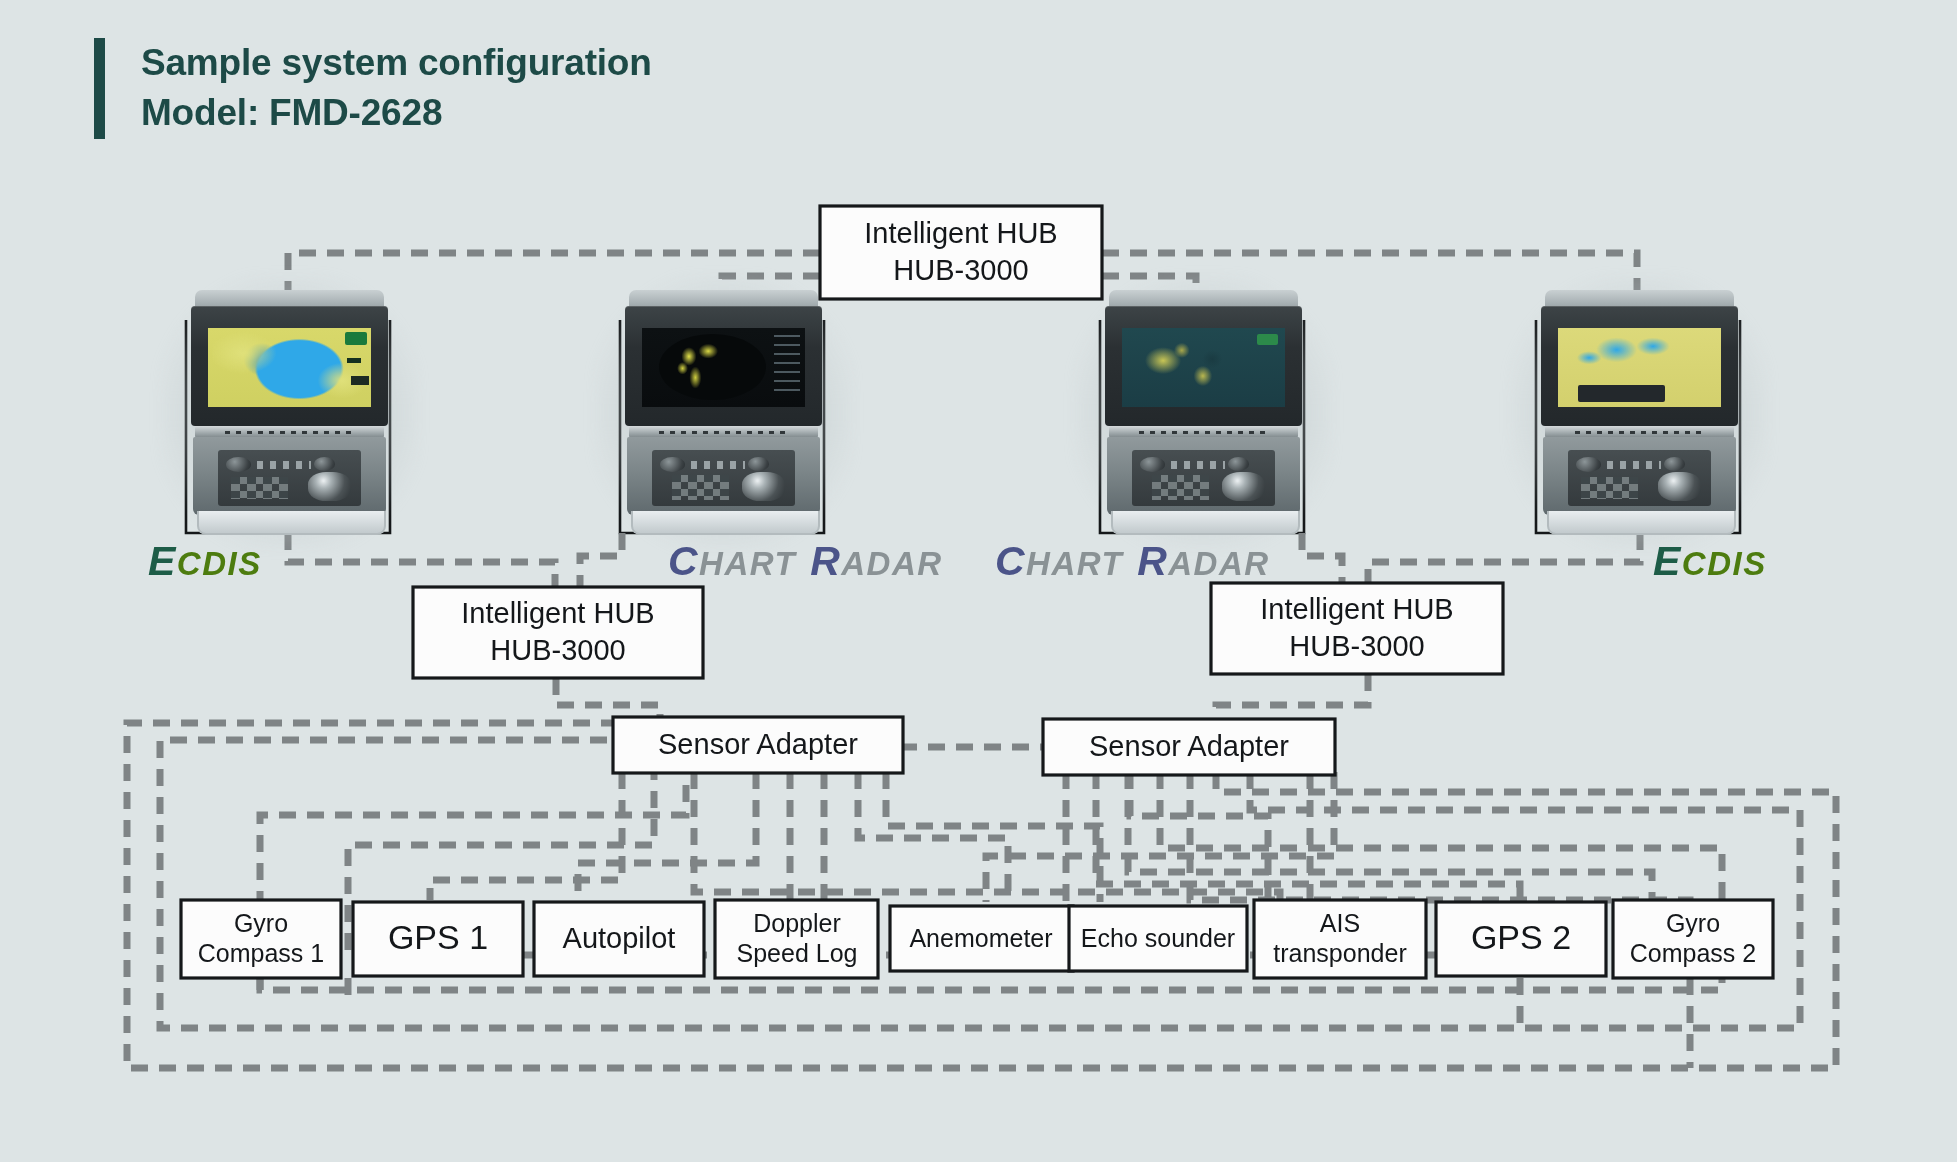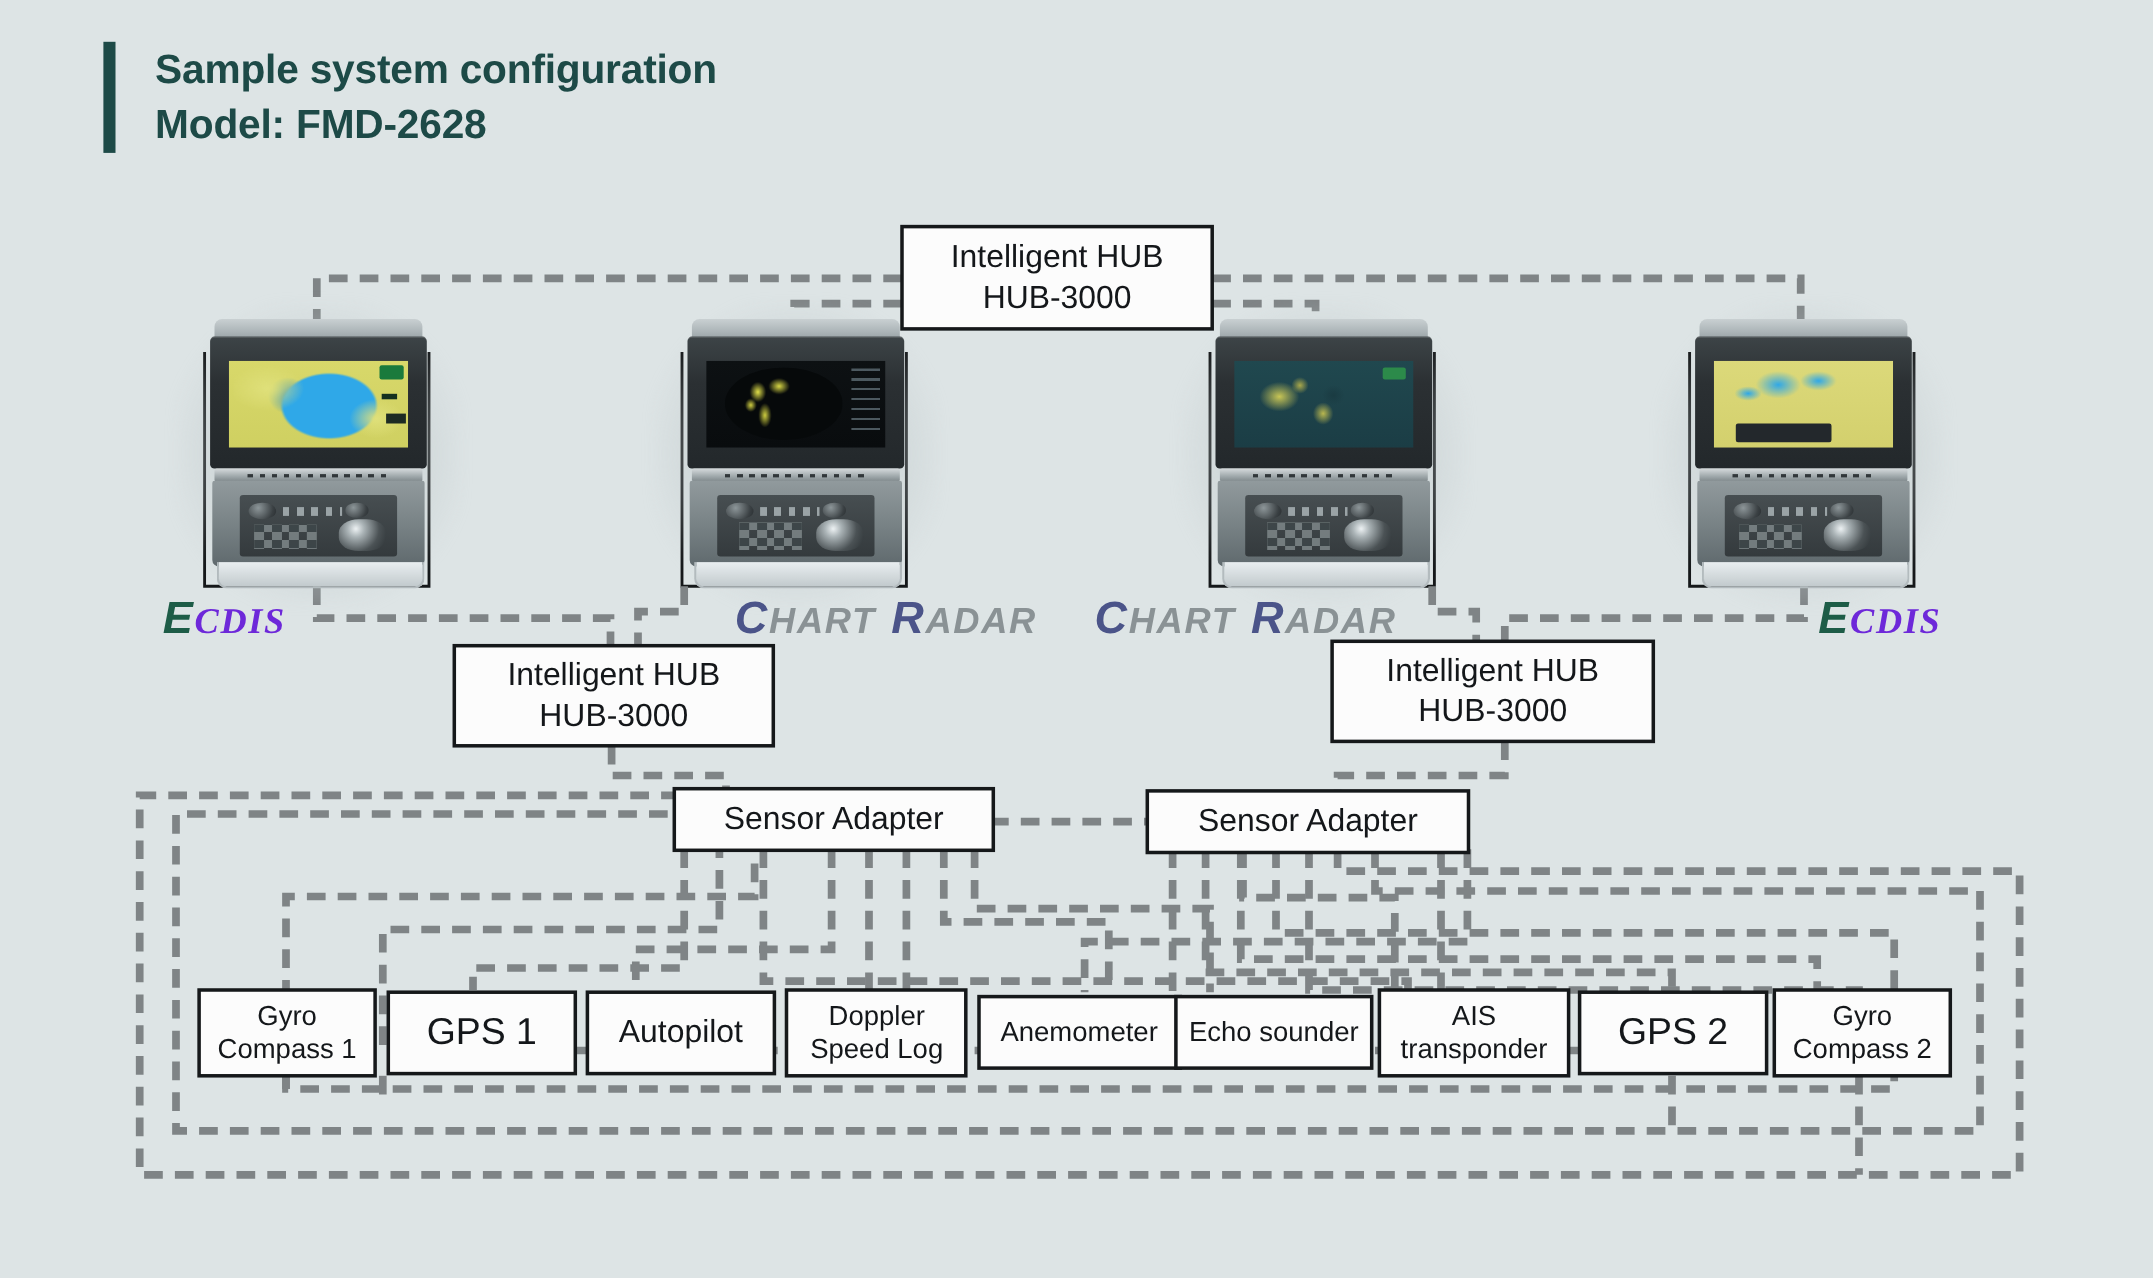--- a/index.html
+++ b/index.html
@@ -274,21 +274,21 @@
     position: absolute;
     font-family: "Liberation Sans", sans-serif;
     font-weight: bold;
     font-style: italic;
     white-space: nowrap;
     letter-spacing: 1.5px;
   }
   .logo .cap { font-size: 41px; }
   .logo .rest { font-size: 33px; }
   .logo-ecdis .cap { color: #1d5c47; }
-  .logo-ecdis .rest { color: #6d28d9; font-family: Liberation Serif, serif; }
+  .logo-ecdis .rest { color: #4d7c0f; }
   .logo-radar .cap { color: #4b5489; }
   .logo-radar .rest { color: #8a9295; }
   .logo-radar .gap { display: inline-block; width: 14px; }
 </style>
 </head>
 <body>
 
 <div id="page">
 
   <div id="header">

